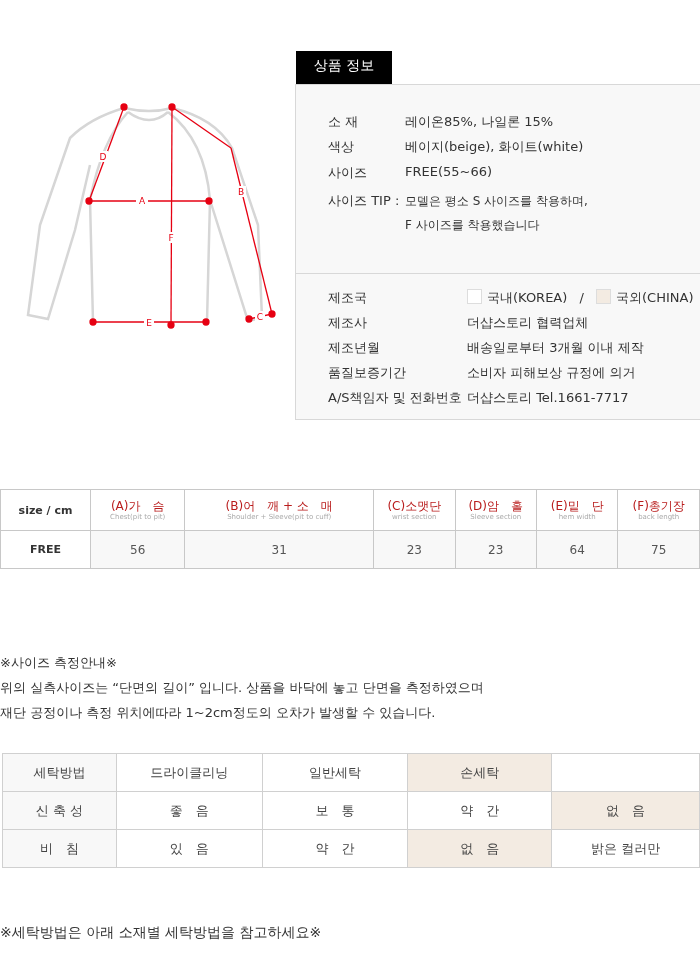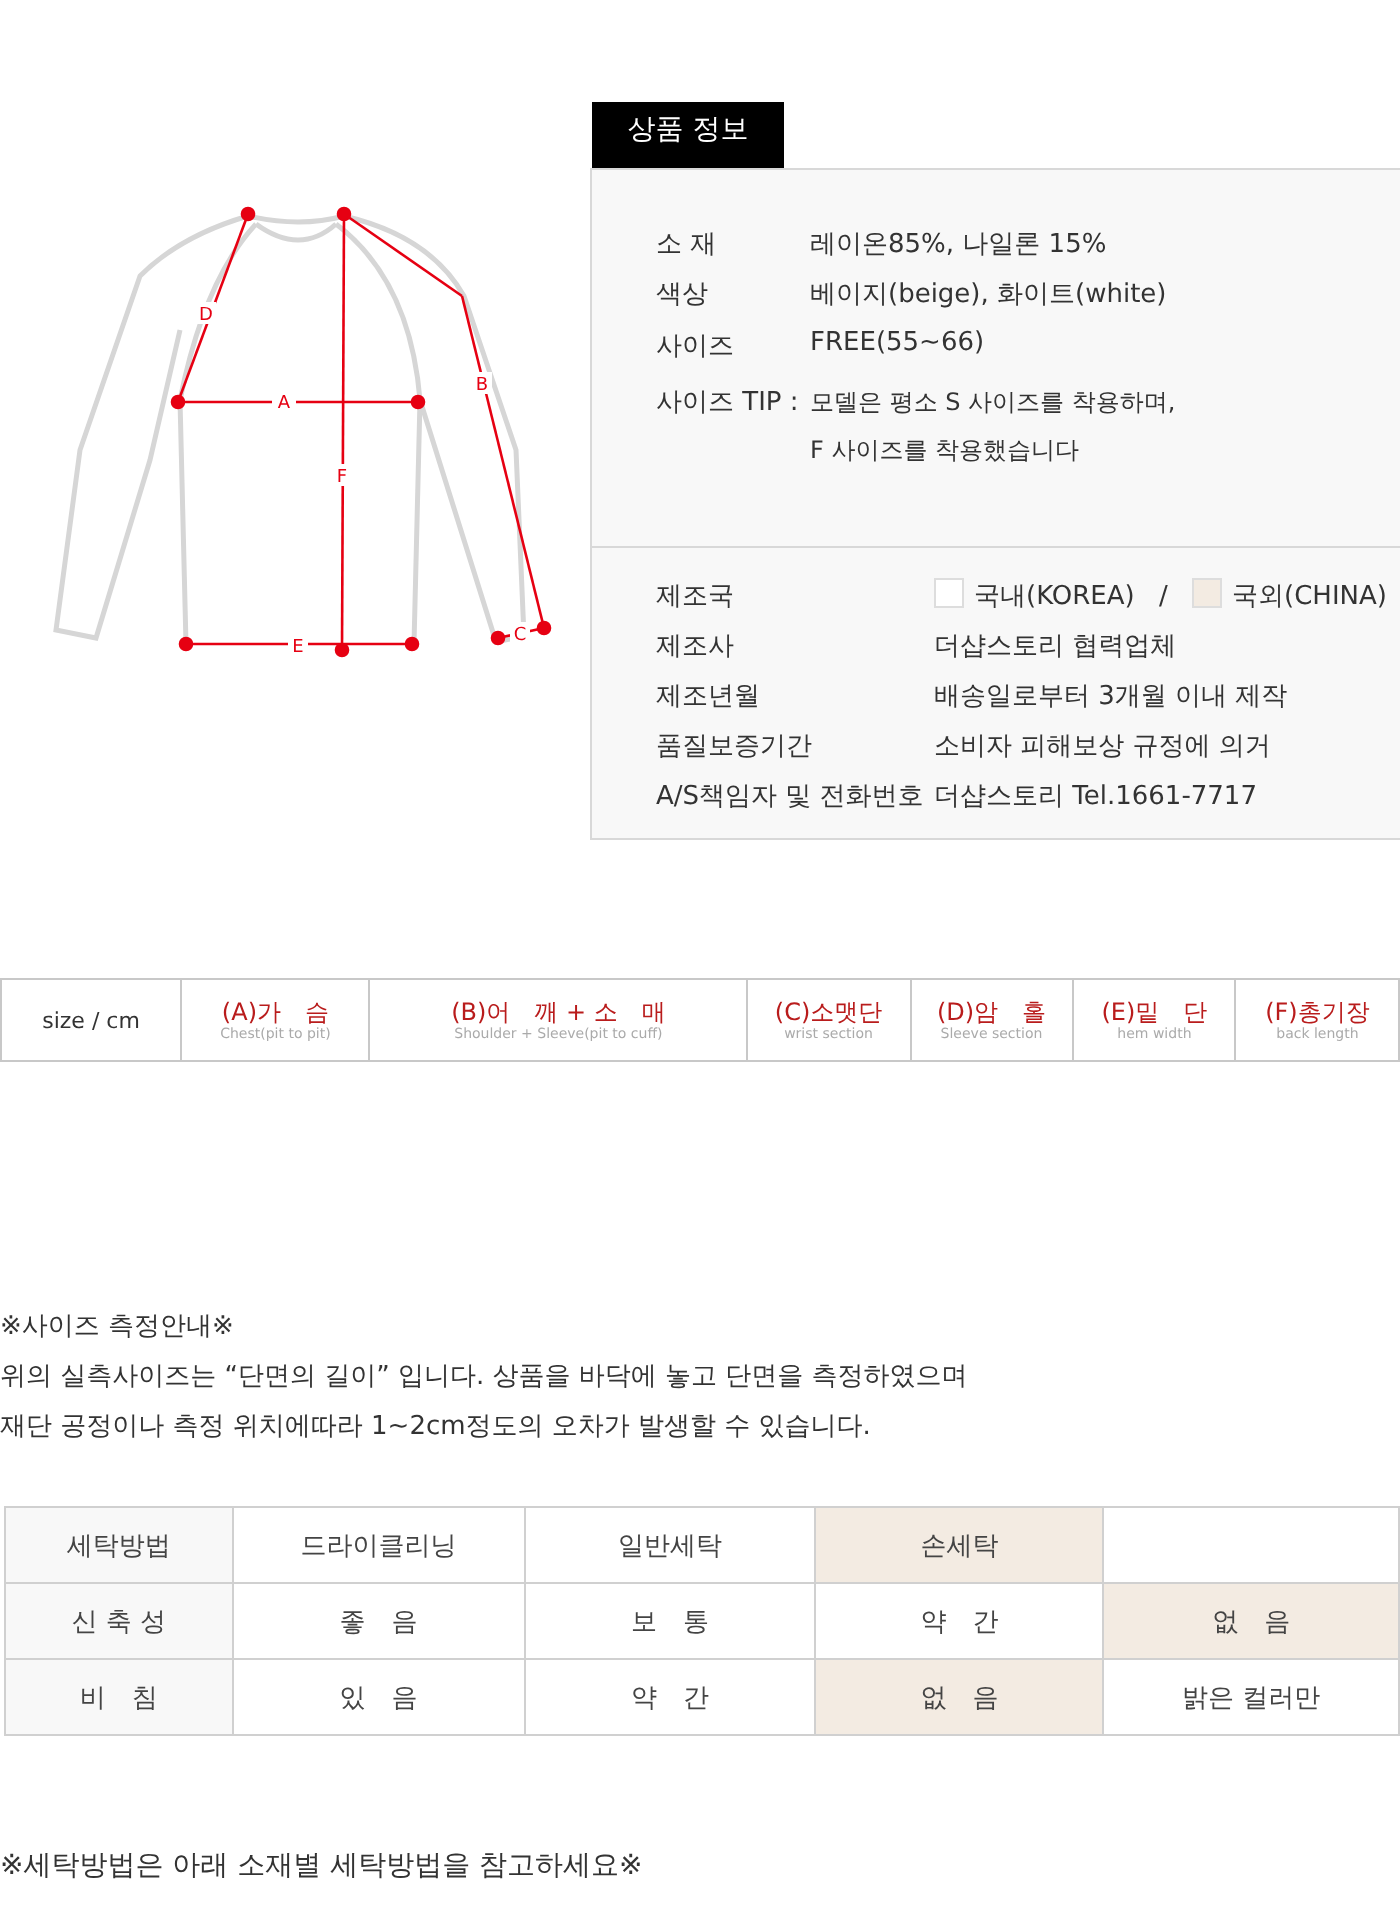--- a/index.html
+++ b/index.html
@@ -14,21 +14,21 @@
   .val1{left:405px;}
   .val2{left:467px;}
   .swatch{display:inline-block;width:13px;height:13px;border:1px solid #ddd;vertical-align:-2px;margin-right:5px;}
   
   table{border-collapse:collapse;position:absolute;}
   #size-table{left:0;top:489px;width:700px;}
   #size-table td{border:1px solid #c8c8c8;text-align:center;padding:0;}
   #size-table tr.h td{height:40px;}
   #size-table tr.d td{height:37px;background:#f8f8f8;font-size:12px;color:#555;}
   #size-table tr.d td.first{background:#fff;font-weight:bold;font-size:11px;color:#333;}
-  #size-table td.first{font-size:11px;font-weight:normal;color:#333;}
+  #size-table td.first{font-size:11px;font-weight:bold;color:#333;}
   .hk{font-size:12px;color:#b91c1c;display:block;line-height:14px;}
   .he{font-size:7px;color:#aaa;display:block;line-height:9px;}
   
   .center{left:0;width:700px;text-align:left;font-size:13px;color:#333;}
   
   #wash-table{left:2px;top:753px;width:698px;}
   #wash-table td{border:1px solid #d0d0d0;text-align:center;font-size:13px;color:#444;height:37px;padding:0;background:#fff;}
   #wash-table td.rh{background:#f8f8f8;}
   #wash-table td.hl{background:#f3ebe2;}
 </style>
@@ -138,20 +138,29 @@
         </td>
     <td>
           <span class="hk">(E)밑　단</span>
           <span class="he">hem width</span>
         </td>
     <td>
           <span class="hk">(F)총기장</span>
           <span class="he">back length</span>
         </td>
   </tr>
+  <tr class="d">
+    <td class="first">FREE</td>
+    <td>56</td>
+    <td>31</td>
+    <td>23</td>
+    <td>23</td>
+    <td>64</td>
+    <td>75</td>
+  </tr>
 </tbody>
   </table>
 
 <div class="abs center" style="top:654px">※사이즈 측정안내※</div>
 <div class="abs center" style="top:679px">위의 실측사이즈는 “단면의 길이” 입니다. 상품을 바닥에 놓고 단면을 측정하였으며</div>
 <div class="abs center" style="top:704px">재단 공정이나 측정 위치에따라 1~2cm정도의 오차가 발생할 수 있습니다.</div>
 
 <table id="wash-table">
   <colgroup>
       <col style="width:114px">

